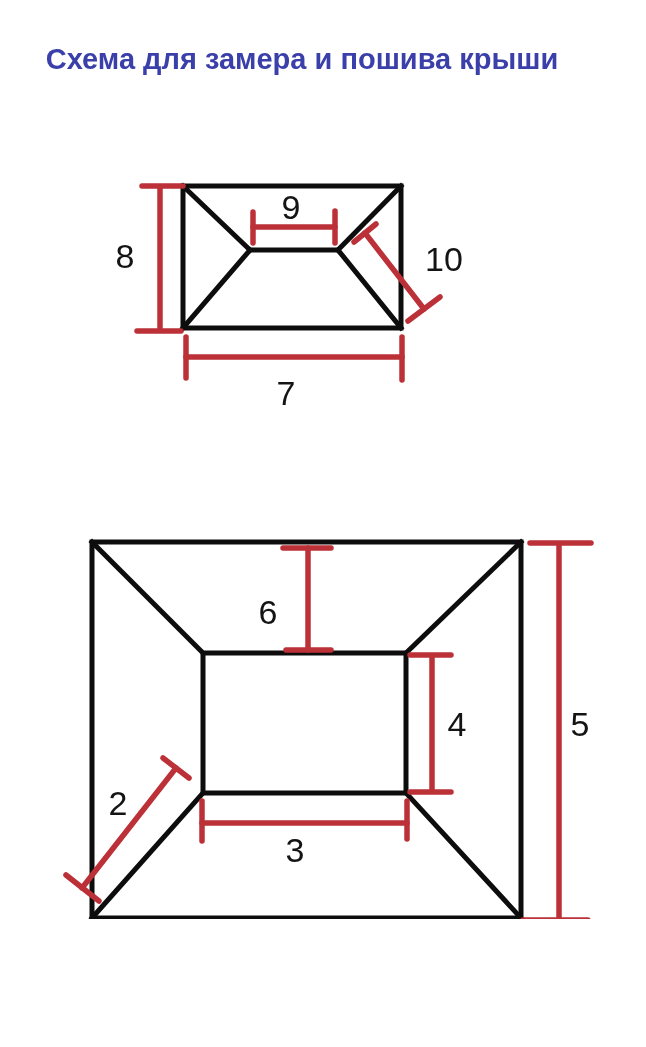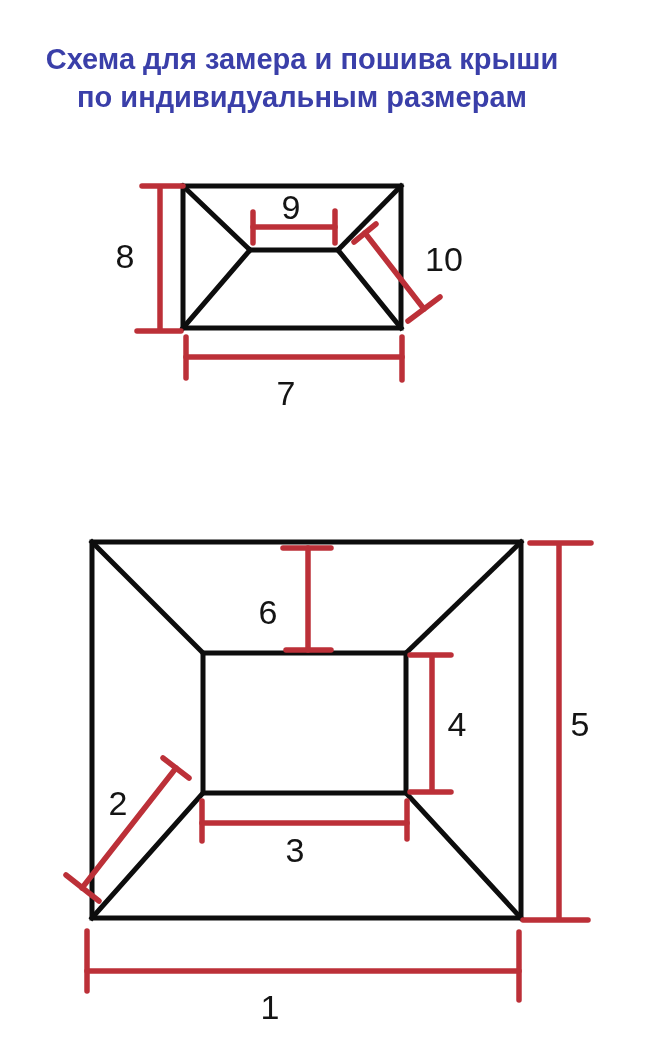--- a/index.html
+++ b/index.html
@@ -1,37 +1,36 @@
 <!DOCTYPE html>
 <html style="--title: #3a3fa9; --outline: #0d0d0d; --dimension: #bc3038; --background: #ffffff;"><head>
 <meta charset="utf-8">
 <style>
   html,body{margin:0;padding:0;}
   body{background:var(--background,#fff);font-family:"Liberation Sans",sans-serif;}
-  .canvas{position:relative;width:646px;height:1047px;background:var(--background,#fff);overflow:hidden;}
+  .canvas{position:relative;width:646px;height:919px;background:var(--background,#fff);overflow:hidden;}
   .title{
     position:absolute;left:0;top:40px;width:604px;
     text-align:center;
     color:var(--title,#3a3fa9);
     font-weight:700;font-size:29px;line-height:38px;
     font-family:"Liberation Sans",sans-serif;
   }
   svg.scheme{position:absolute;left:0;top:0;}
   .outline line,.outline rect{stroke:var(--outline,#0d0d0d);stroke-width:5;fill:none;stroke-linecap:square;}
   .dim line{stroke:var(--dimension,#bc3038);stroke-width:5.5;fill:none;stroke-linecap:round;}
   text.num{font-family:"Liberation Sans",sans-serif;font-size:34px;fill:#141414;text-anchor:middle;stroke:none;}
 </style>
 </head>
 <body>
 
 <div class="canvas">
 
   <div class="title">
     <div>Схема для замера и пошива крыши</div>
-    <div>по индивидуальным размерам</div>
   </div>
 
   <svg class="scheme" width="646" height="1047" viewBox="0 0 646 1047">
 
     <g>
       <g class="outline">
         <rect x="183" y="186" width="218" height="142"></rect>
         <line x1="250" y1="250" x2="338" y2="250"></line>
         <line x1="183" y1="186" x2="250" y2="250"></line>
         <line x1="183" y1="328" x2="250" y2="250"></line>

